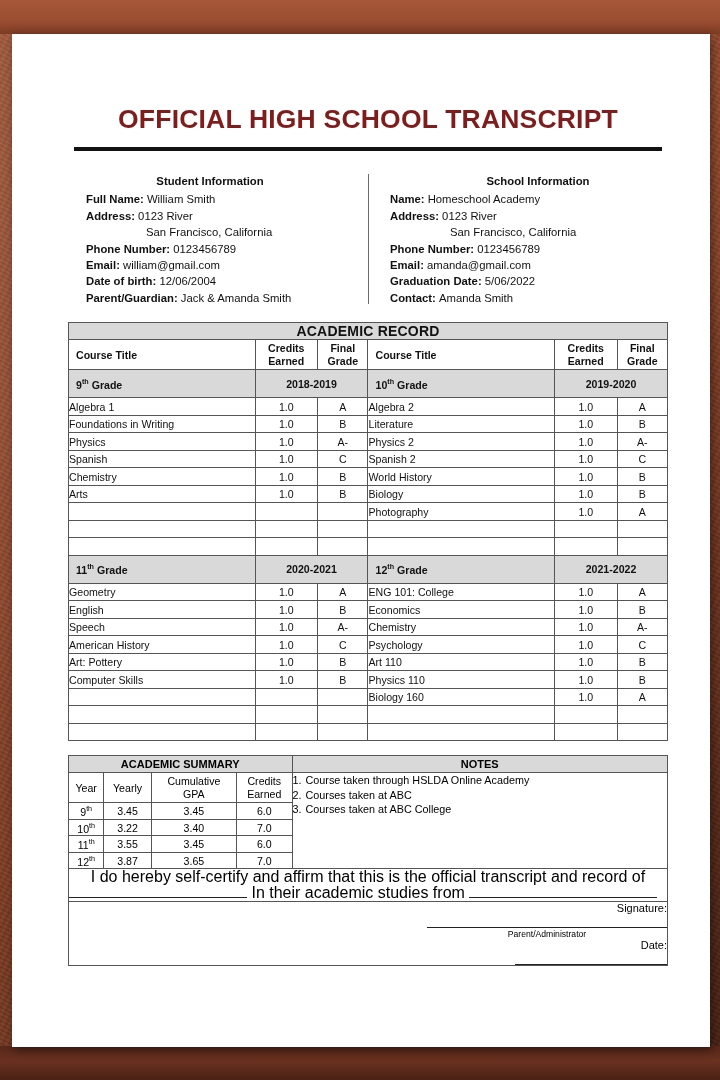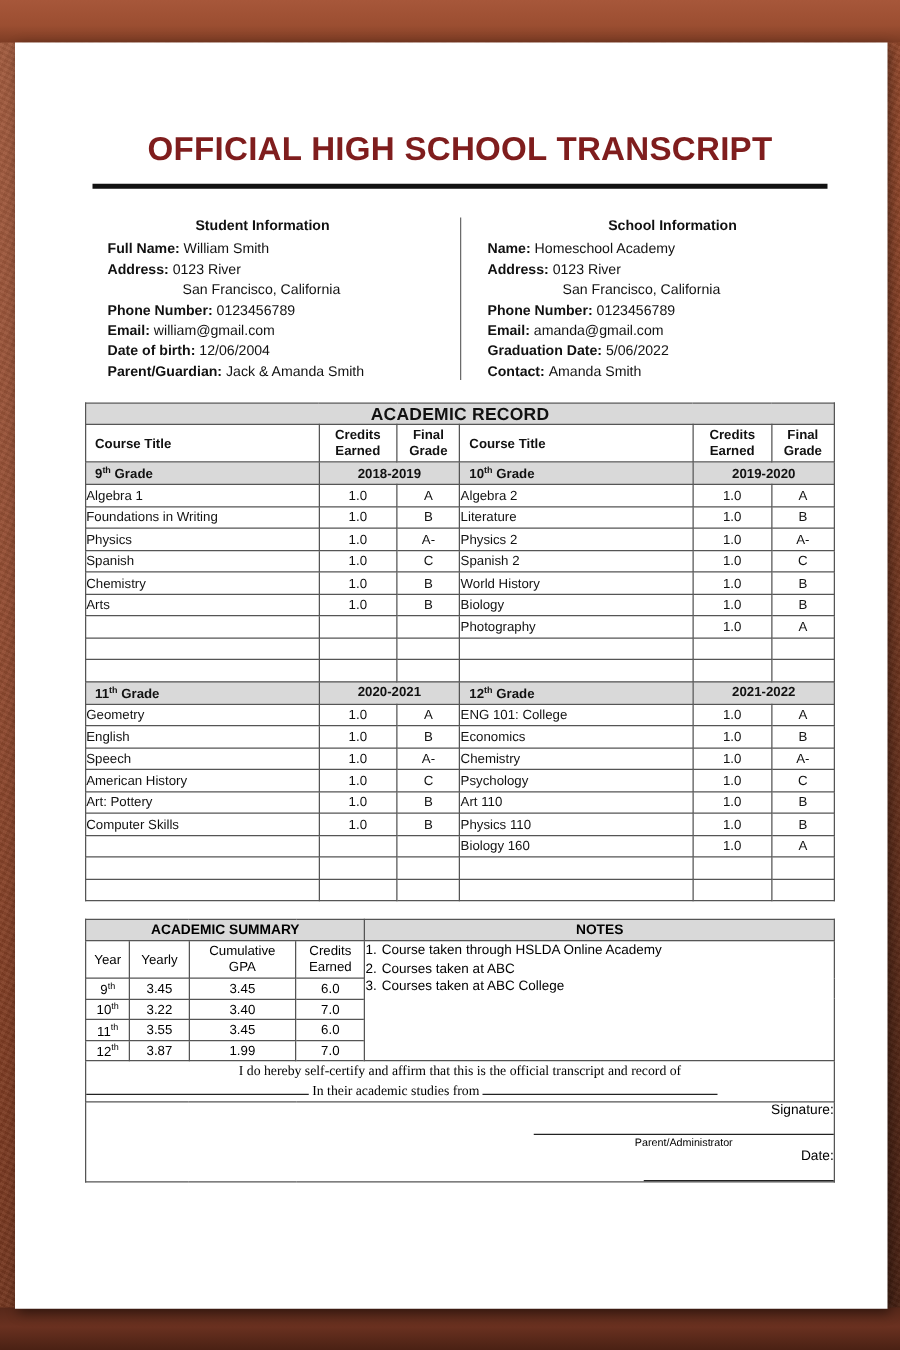--- a/index.html
+++ b/index.html
@@ -94,21 +94,21 @@
     font-weight: bold;
     text-align: center;
     height: 30px;
     font-size: 10.6px;
     line-height: 12.5px;
   }
   .colhead.ct { text-align: left; padding-left: 7px; }
   .gradeband td {
     background: #d9d9d9;
     font-weight: bold;
-    height: 18px;
+    height: 28px;
     font-size: 10.6px;
   }
   .gradeband .lbl { padding-left: 7px; text-align: left; }
   .gradeband .yr { text-align: center; }
   .rowline td { height: 17.5px; }
   .c-title { padding-left: 7px; text-align: left; }
   .c-cred, .c-grade { text-align: center; }
 
   .w-title { width: 170px; }
   .w-cred  { width: 57px; }
@@ -128,21 +128,21 @@
     font-size: 10.6px; line-height: 12.5px; background: #fff;
   }
   .sum-cell { text-align: center; height: 16.5px; font-size: 10.6px; }
   .notes-cell {
     vertical-align: top; padding: 3px 0 0 7px;
     font-size: 10.8px; line-height: 14.6px;
   }
   .note-item { display: flex; }
   .note-num { width: 13px; flex: 0 0 13px; }
 
-  .certify-cell { padding: 4px 10px 3px 10px; font-size: 11px; line-height: 16px; font-family: Liberation Serif, serif; }
+  .certify-cell { padding: 4px 10px 3px 10px; font-size: 16px; line-height: 16px; }
   .cert-line1 { text-align: center; }
   .cert-line2 { text-align: left; white-space: nowrap; }
   .ul { display: inline-block; border-bottom: 1.2px solid #222; vertical-align: baseline; }
   .ul.a { width: 178px; }
   .ul.b { width: 188px; }
 
   .sig-cell { padding: 14px 12px 10px 12px; font-size: 11px; height: 56px; }
   .sig-row { display: flex; align-items: flex-end; flex-direction: column; }
   .sig-label { font-weight: normal; }
   .sig-line { border-bottom: 1.2px solid #222; height: 14px; }
@@ -402,21 +402,21 @@
           </tr>
           <tr>
             <td class="sum-cell">11<sup>th</sup></td>
             <td class="sum-cell">3.55</td>
             <td class="sum-cell">3.45</td>
             <td class="sum-cell">6.0</td>
           </tr>
           <tr>
             <td class="sum-cell">12<sup>th</sup></td>
             <td class="sum-cell">3.87</td>
-            <td class="sum-cell">1.99</td>
+            <td class="sum-cell">3.65</td>
             <td class="sum-cell">7.0</td>
           </tr>
           <tr>
             <td class="certify-cell" colspan="5">
               <div class="cert-line1">I do hereby self-certify and affirm that this is the official transcript and record of</div>
               <div class="cert-line2"><span class="ul a"></span> In their academic studies from <span class="ul b"></span></div>
             </td>
           </tr>
           <tr>
             <td class="sig-cell" colspan="5">

